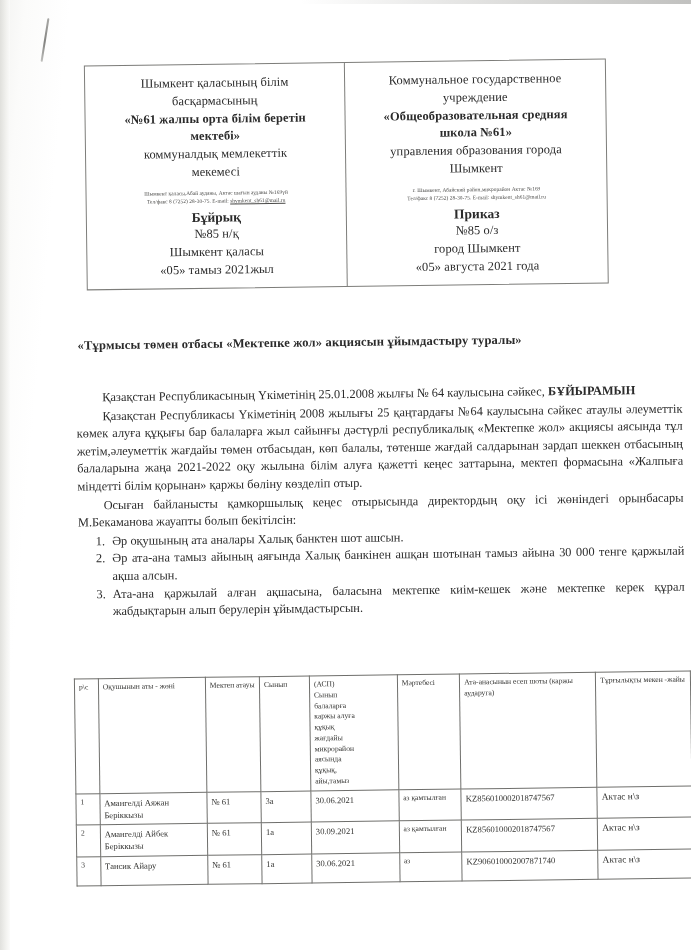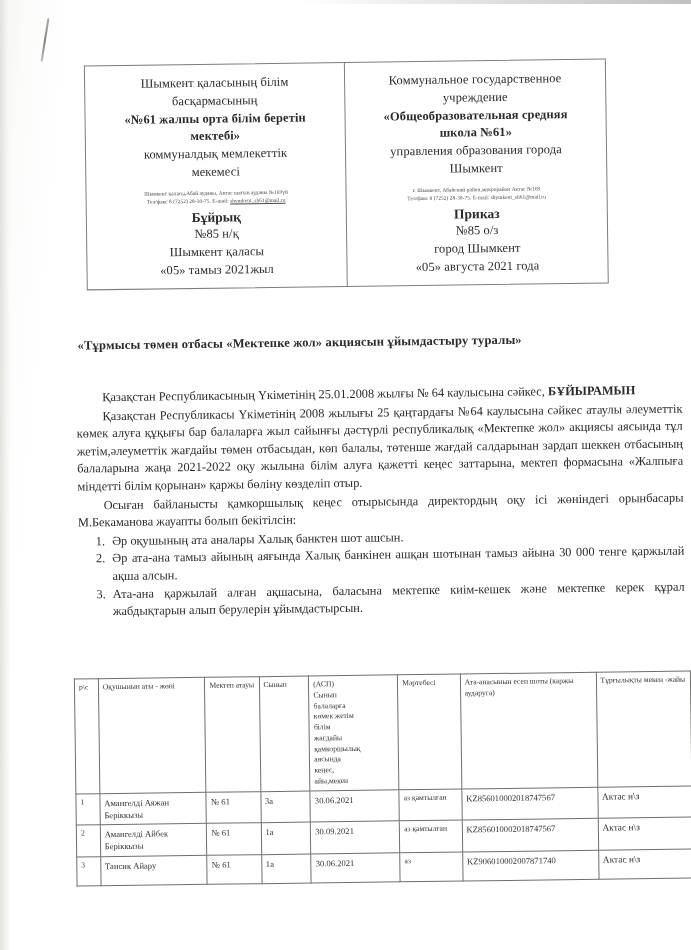--- a/index.html
+++ b/index.html
@@ -245,27 +245,27 @@
       <tr>
         <th class="c-idx">р\с</th>
         <th class="c-name">Оқушынын аты - жөні</th>
         <th class="c-school">Мектеп атауы</th>
         <th class="c-grade">Сынып</th>
         <th class="c-date">
           <span class="hdr-stack">
             <span>(АСП)</span>
             <span>Сынып</span>
             <span>балаларға</span>
-            <span>көмек  жетім</span>
-            <span>білім</span>
+            <span>каржы  алуға</span>
+            <span>құқық</span>
             <span>жағдайы</span>
-            <span>қамкоршылық</span>
+            <span>микрорайон</span>
             <span>аясында</span>
-            <span>кеңес,</span>
-            <span>айы,мекен</span>
+            <span>құқық,</span>
+            <span>айы,тамыз</span>
           </span>
         </th>
         <th class="c-status">Мәртебесі</th>
         <th class="c-acct">Ата-анасынын есеп шоты (каржы аударуга)</th>
         <th class="c-addr">Тұрғылықты мекен -жайы</th>
       </tr>
     </thead>
     <tbody>
 
       <tr>

